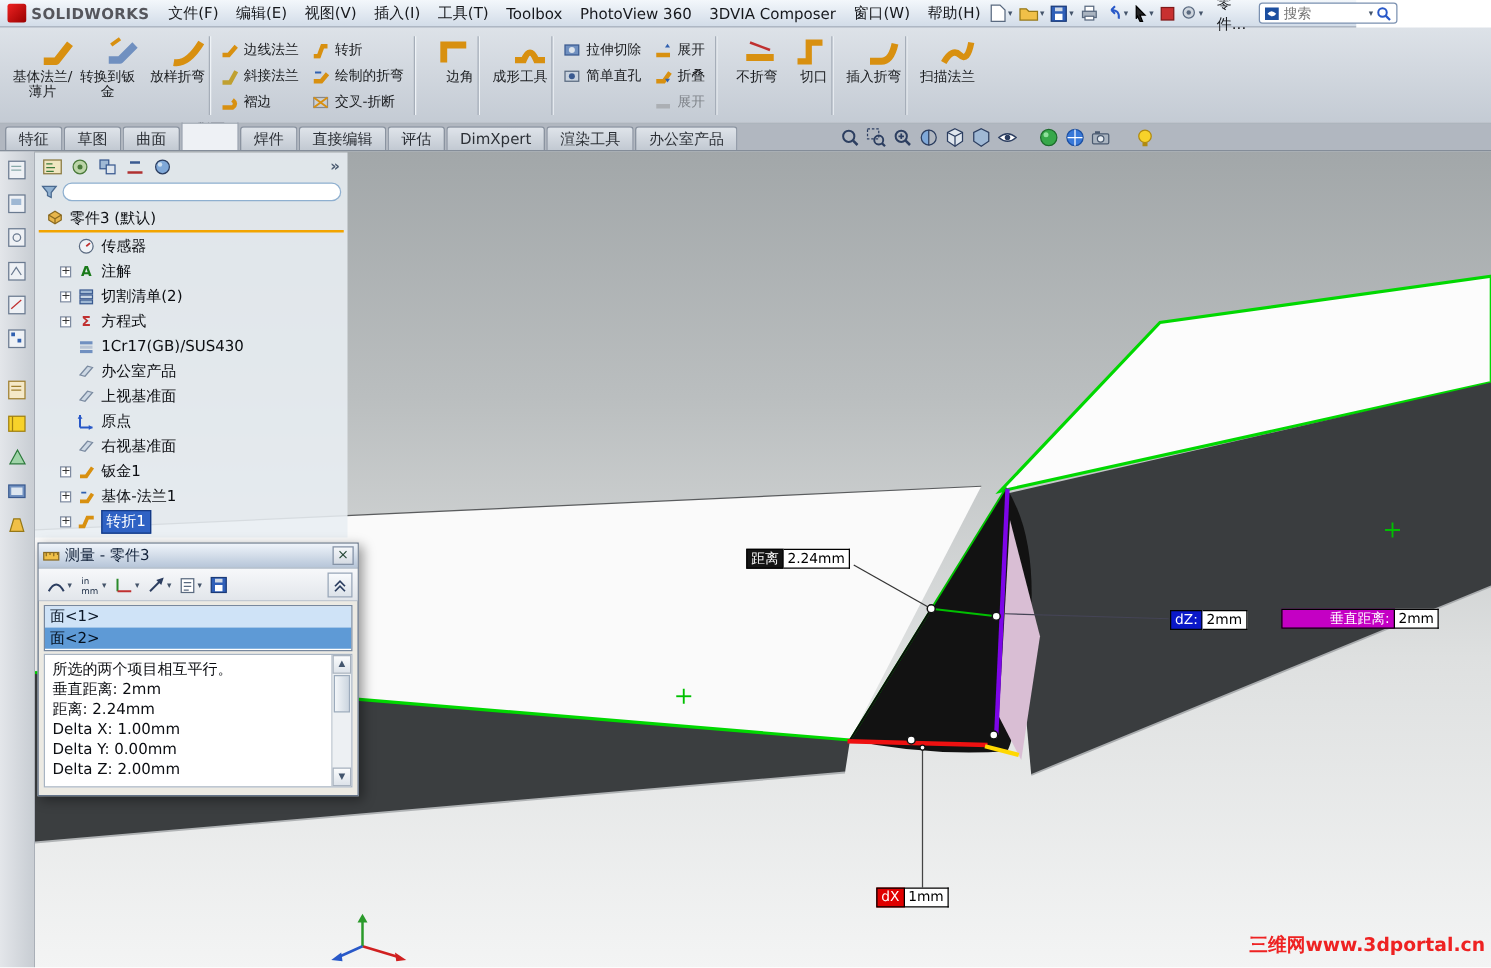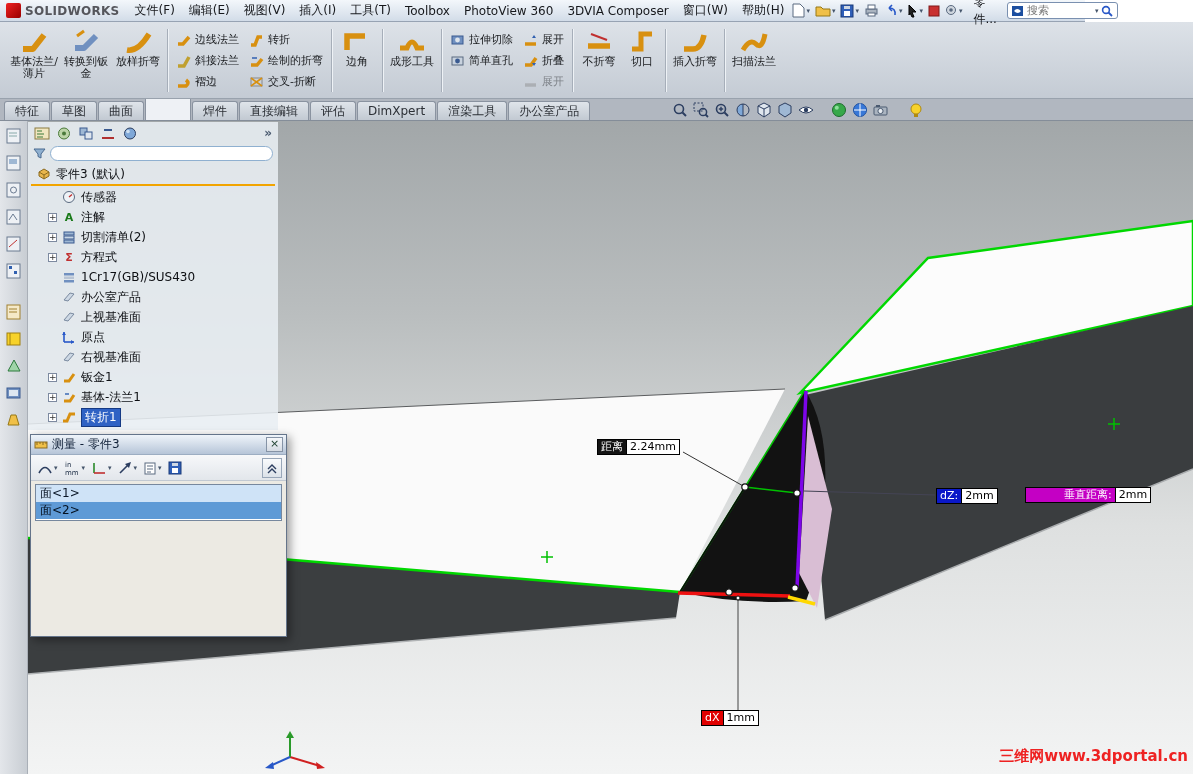--- a/index.html
+++ b/index.html
@@ -20,21 +20,21 @@
   .doc-label { margin:0 7px; }
   .searchbox { display:flex; align-items:center; gap:3px; background:#fff; border:1px solid #7a90b0;
     border-radius:3px; height:17px; padding:0 4px; }
   .searchbox input { border:none; outline:none; width:64px; font-size:11px; color:#444; background:transparent;
     font-family:"DejaVu Sans",sans-serif; }
 
   
   .ribbon { position:absolute; left:0; top:22px; width:1193px; height:77px; z-index:9;
     background:linear-gradient(#dde2e8,#c4cbd4); border-bottom:1px solid #99a2ad;
     display:flex; align-items:stretch; padding:3px 2px 2px 8px; }
-  .rb-big { width:52px; display:flex; flex-direction:column; align-items:center; padding-top:3px; }
+  .rb-big { width:52px; display:flex; flex-direction:column; align-items:flex-end; padding-top:3px; }
   .rb-big .rlbl { font-size:11px; line-height:12px; text-align:center; color:#1a1c1f; margin-top:2px; word-break:break-all; }
   .rb-col { display:flex; flex-direction:column; gap:2px; padding:5px 3px 0; }
   .rb-small { display:flex; align-items:center; gap:4px; height:19px; font-size:11px; color:#1a1c1f; white-space:nowrap; padding:0 2px; }
   .rb-sep { width:1px; background:#a6aeb9; box-shadow:1px 0 0 #eef2f6; margin:4px 3px; }
   .disabled { opacity:.45; }
 
   
   .tabrow { position:absolute; left:0; top:99px; width:1193px; height:22px; z-index:8;
     background:#b1b7c0; border-bottom:1px solid #848d99; display:flex; align-items:flex-end; padding-left:4px; }
   .tab { height:19px; line-height:18px; padding:0 10px; margin-right:1px; font-size:12px; color:#2c3036;
@@ -757,13 +757,27 @@
     <span class="collapse-btn">
       <svg width="12" height="12">
           <path d="M2 7 L6 3 L10 7 M2 11 L6 7 L10 11" stroke="#2c3e60" stroke-width="1.4" fill="none"></path>
         </svg>
       </span>
   </div>
   <div class="sel-list">
     <div class="sel-row r0">面&lt;1&gt;</div>
     <div class="sel-row r1">面&lt;2&gt;</div>
   </div>
+  <div class="results">
+    <div class="rline">所选的两个项目相互平行。</div>
+    <div class="rline">垂直距离: 2mm</div>
+    <div class="rline">距离: 2.24mm</div>
+    <div class="rline">Delta X: 1.00mm</div>
+    <div class="rline">Delta Y: 0.00mm</div>
+    <div class="rline">Delta Z: 2.00mm</div>
+    <div class="scrollbar">
+      <div class="sb-btn">▲</div>
+      <div class="sb-thumb"></div>
+      <div class="sb-fill"></div>
+      <div class="sb-btn">▼</div>
+    </div>
+  </div>
 </div>
 
 </body></html>

